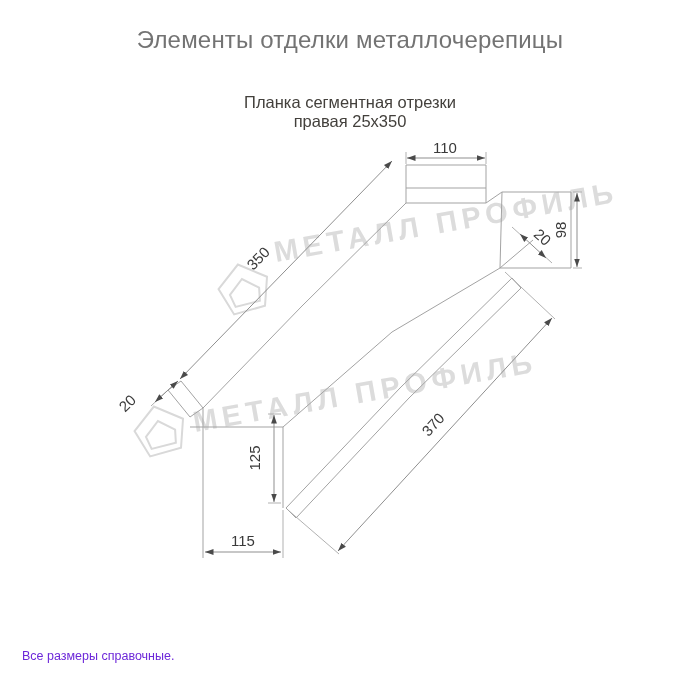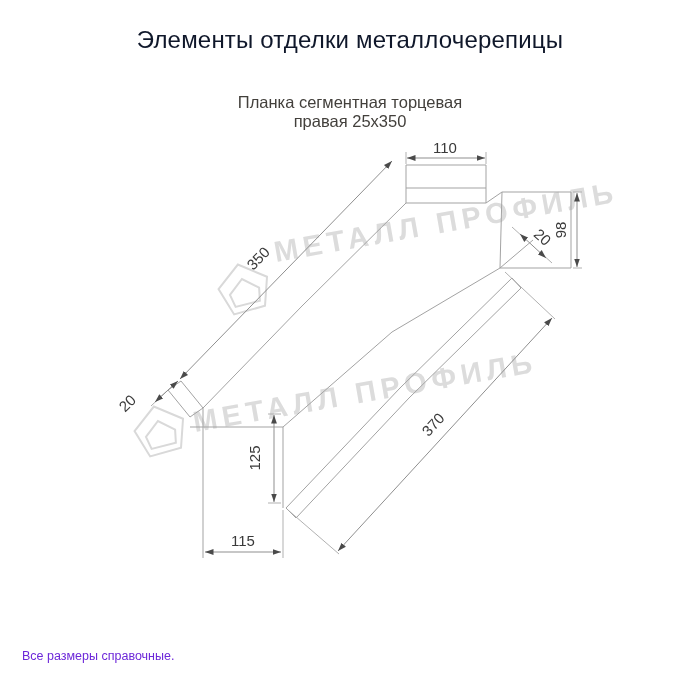--- a/index.html
+++ b/index.html
@@ -2,21 +2,21 @@
 <html><head>
 <meta charset="utf-8">
 <style>
   html,body{margin:0;padding:0;background:#ffffff;}
   #stage{
     position:relative;width:700px;height:700px;background:#ffffff;overflow:hidden;
     font-family:"Liberation Sans", sans-serif;
   }
   .title{
     position:absolute;top:26px;left:0;width:700px;text-align:center;
-    font-size:24px;letter-spacing:.2px;color:#0f172a;
+    font-size:24px;letter-spacing:.2px;color:#737373;
   }
   .subtitle{
     position:absolute;top:93px;left:0;width:700px;text-align:center;
     font-size:16.5px;line-height:19px;color:#43403c;
   }
   .footer{
     position:absolute;left:22px;top:648px;width:620px;
     font-size:12.5px;line-height:17px;color:#6d28d9;
   }
   svg{position:absolute;left:0;top:0;}
@@ -29,21 +29,21 @@
   .wmlogo{stroke:#d9d9d9;stroke-width:2;fill:none;}
 </style>
 </head>
 <body>
 
 <div id="stage">
 
   <div class="title">Элементы отделки металлочерепицы</div>
 
   <div class="subtitle">
-    <div>Планка сегментная торцевая</div>
+    <div>Планка сегментная отрезки</div>
     <div>правая 25х350</div>
   </div>
 
   <svg width="700" height="700" viewBox="0 0 700 700">
     <defs>
       <marker id="arr" markerWidth="9" markerHeight="7" refX="8.5" refY="3.5" orient="auto-start-reverse" markerUnits="userSpaceOnUse">
         <path d="M0,0.6 L8.5,3.5 L0,6.4 Z" fill="#4a4a4a"></path>
       </marker>
     </defs>
 

